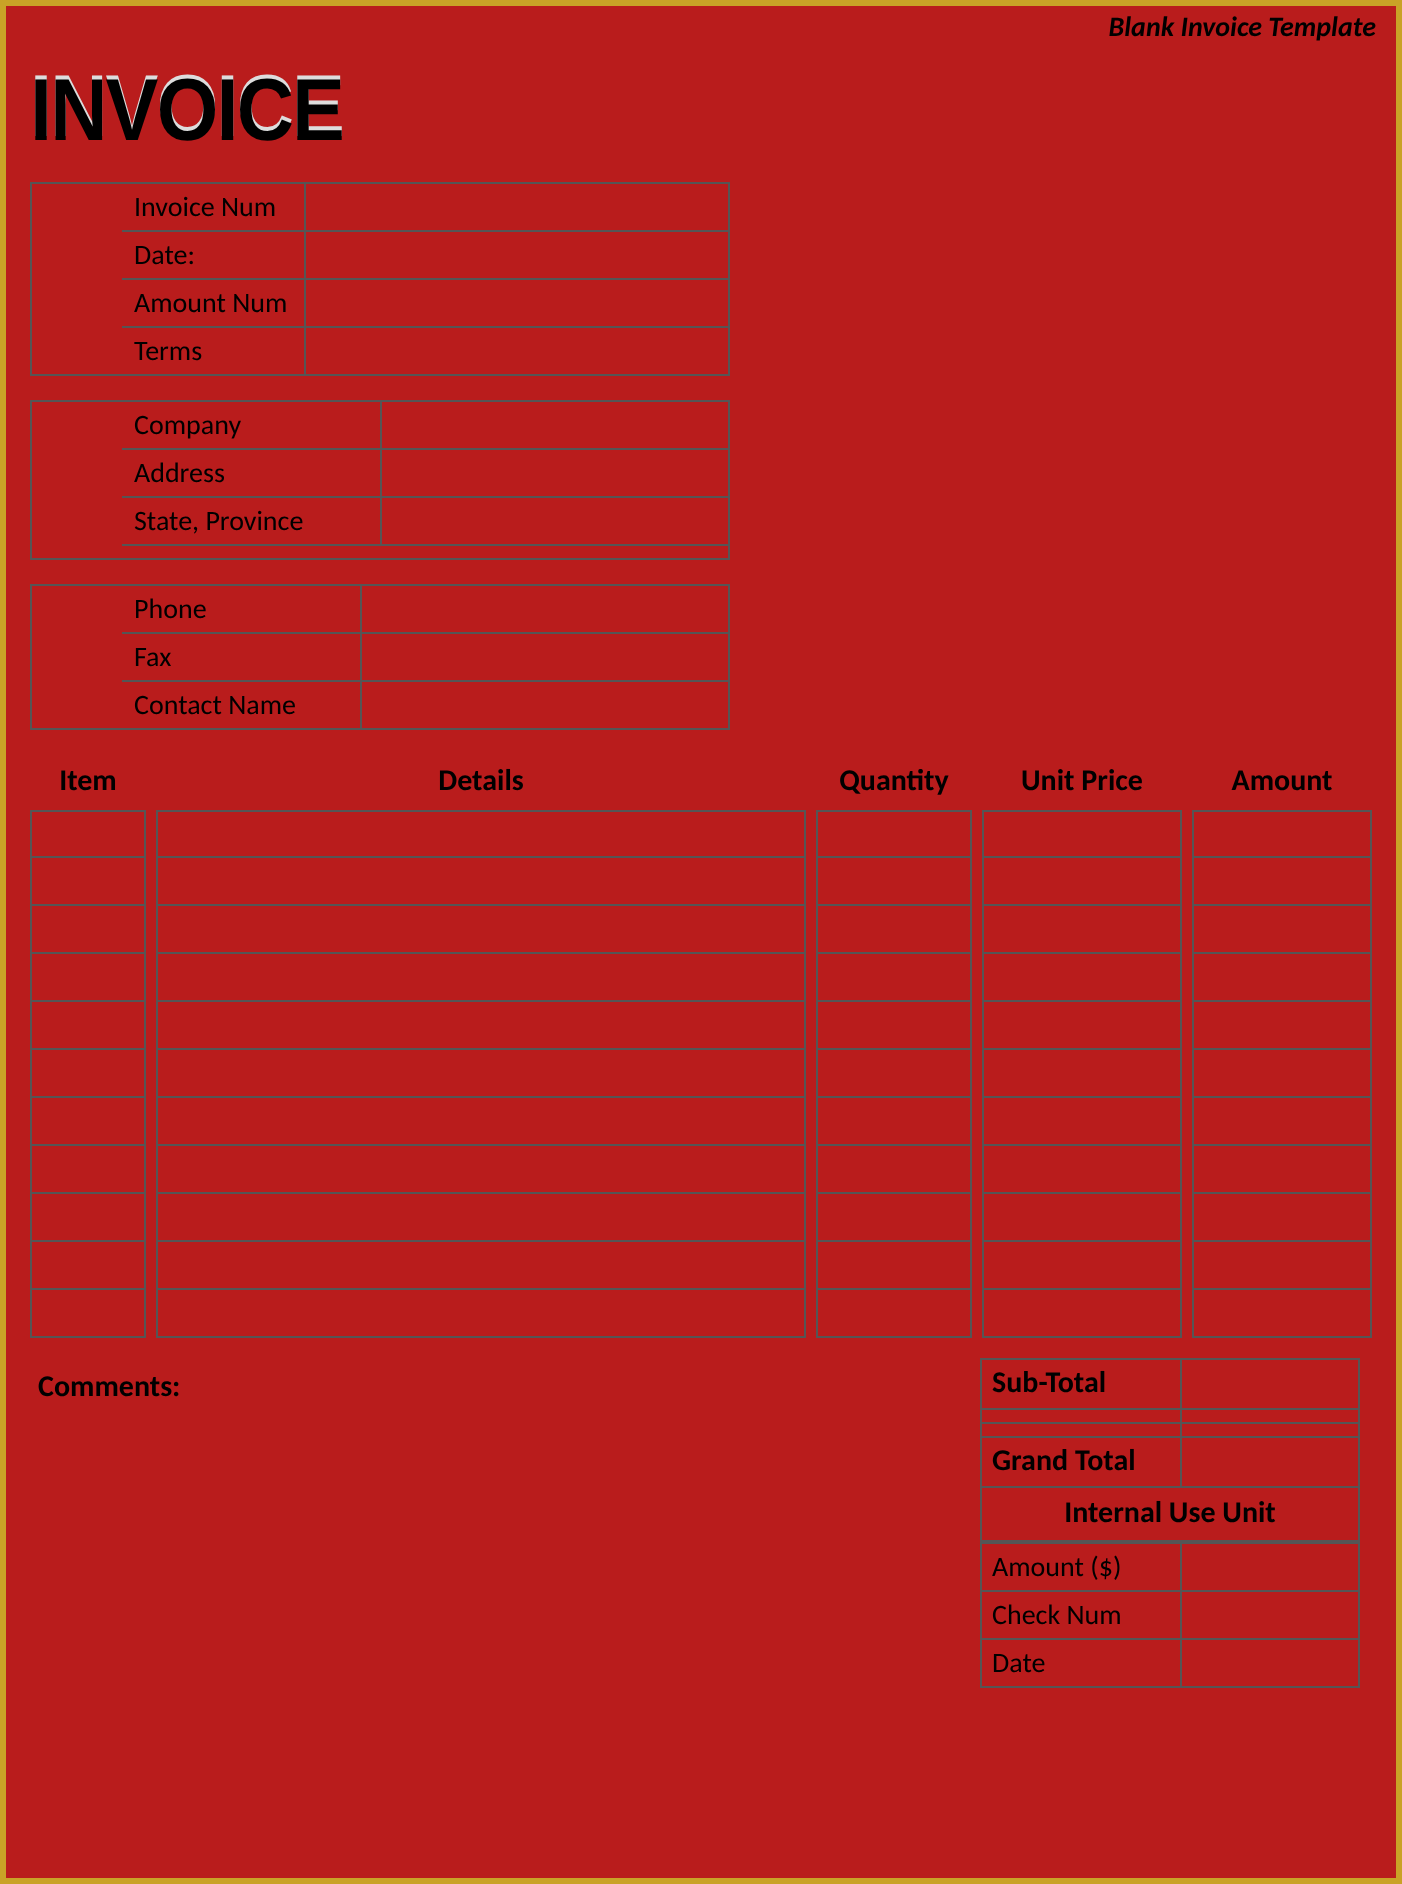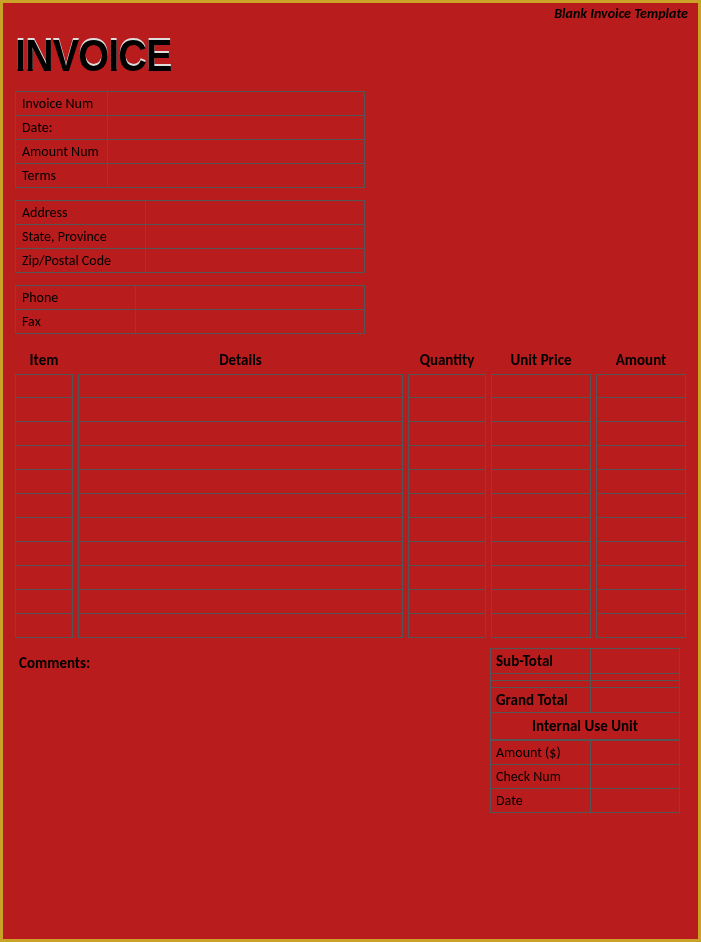--- a/index.html
+++ b/index.html
@@ -23,21 +23,21 @@
   color: #ddd; z-index: 0; transform: scaleX(0.9);
   transform-origin: left center;
 }
 .title-main {
   position: relative;
   font-family: 'Arial Black', Arial, sans-serif;
   font-weight: 900; font-size: 44px; letter-spacing: -1px;
   color: #000; z-index: 1; transform: scaleX(0.9);
   transform-origin: left center;
 }
-.info-block { border: 1px solid #555; width: 350px; margin: 8px 16px 12px 0; }
+.info-block { border: 1px solid #555; width: 350px; margin: 8px 16px 12px 0; padding-left: 45px; }
 .info-row { display: flex; border-top: 1px solid #555; }
 .info-row:first-child { border-top: none; }
 .info-label {
   padding: 3px 6px;
   border-right: 1px solid #555;
   font-size: 14px;
 }
 .info-value { flex: 1; padding: 3px 6px; }
 .info-block.b1 .info-label { width: 92px; }
 .info-block.b2 .info-label { width: 130px; }
@@ -115,40 +115,47 @@
       <div class="info-value"></div>
     </div>
     <div class="info-row">
       <div class="info-label">Terms</div>
       <div class="info-value"></div>
     </div>
   </div>
 
   <div class="info-block b2">
     <div class="info-row">
+      <div class="info-label">Company</div>
+      <div class="info-value"></div>
+    </div>
+    <div class="info-row">
       <div class="info-label">Address</div>
       <div class="info-value"></div>
     </div>
     <div class="info-row">
       <div class="info-label">State, Province</div>
       <div class="info-value"></div>
     </div>
     <div class="info-row">
-      <div class="info-label">Zip/Postal Code</div>
       <div class="info-value"></div>
     </div>
   </div>
 
   <div class="info-block b3">
     <div class="info-row">
       <div class="info-label">Phone</div>
       <div class="info-value"></div>
     </div>
     <div class="info-row">
       <div class="info-label">Fax</div>
+      <div class="info-value"></div>
+    </div>
+    <div class="info-row">
+      <div class="info-label">Contact Name</div>
       <div class="info-value"></div>
     </div>
   </div>
 
   <div class="items-area">
     <div class="items-header">
       <div class="col-item">Item</div>
       <div class="col-details">Details</div>
       <div class="col-qty">Quantity</div>
       <div class="col-price">Unit Price</div>

